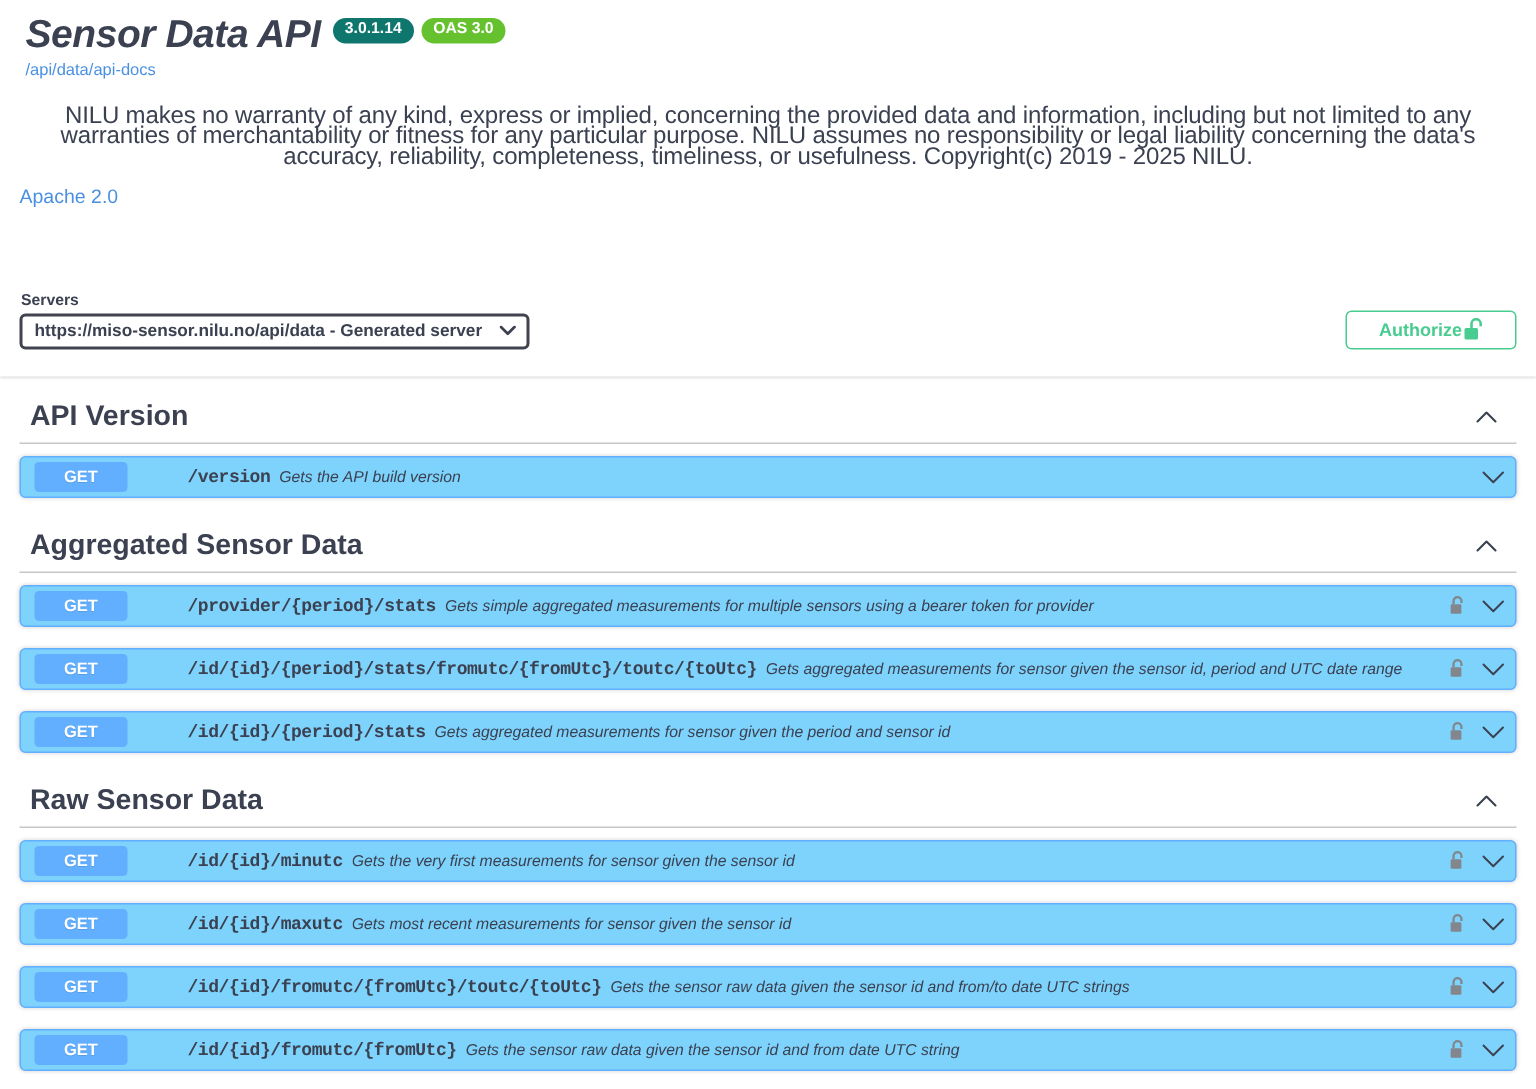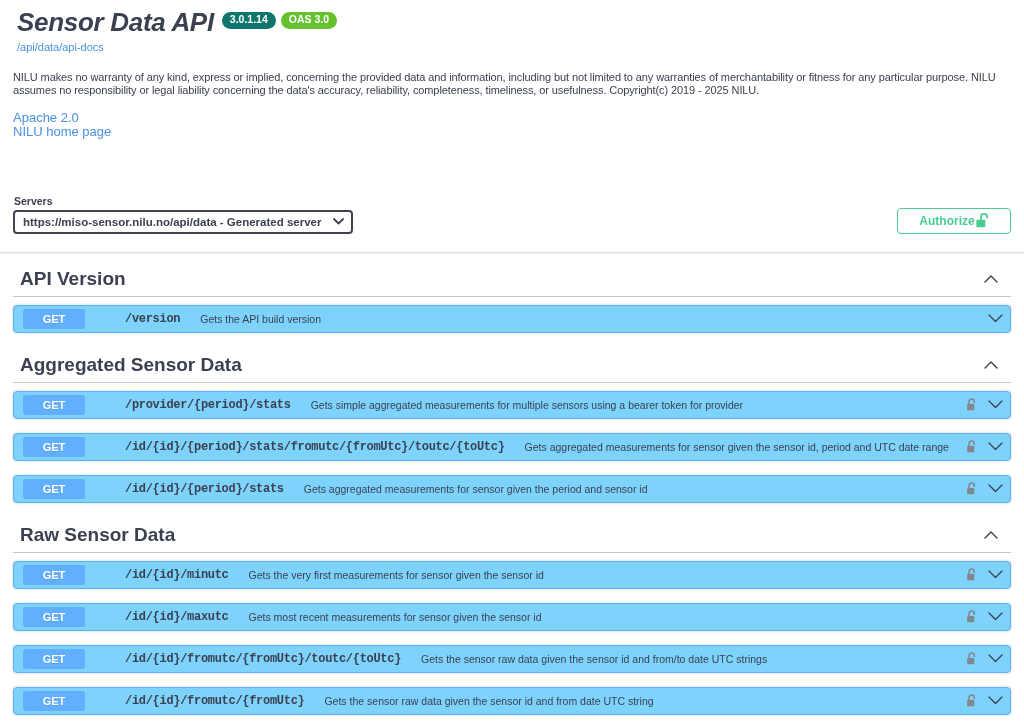--- a/index.html
+++ b/index.html
@@ -21,21 +21,21 @@
   .badges { display: flex; gap: 5px; margin: 4px 0 0 8px; }
   .pill {
     display: inline-block; font-size: 10.5px; font-weight: 700; color: #fff;
     padding: 2px 8px 3px 8px; border-radius: 10px; line-height: 1.1;
   }
   .pill-version { background: #0f766e; }
   .pill-oas { background: #66c12f; }
   .apidocs-link { display: inline-block; margin: 4px 0 0 4px; font-size: 11px; }
   .description {
     margin: 16px 0 0 0; max-width: 1000px;
-    font-size: 11px; letter-spacing: -0.1px; line-height: 13.5px; color: #3b4151;
+    font-size: 16px; letter-spacing: -0.1px; line-height: 13.5px; color: #3b4151; text-align: center;
   }
   .info-links { margin-top: 13px; }
   .info-links a { display: block; font-size: 13px; line-height: 13px; margin-bottom: 1px; }
 
   
   .scheme-container {
     margin-top: 0; padding: 56px 13px 18px 13px;
     display: flex; justify-content: space-between; align-items: flex-end;
     box-shadow: 0 1px 2px 0 rgba(0,0,0,0.18);
     background: #fff;
@@ -84,42 +84,41 @@
     background: #61affe; color: #fff; font-size: 11px; font-weight: 700;
     display: flex; align-items: center; justify-content: center;
     text-shadow: 0 1px 0 rgba(0,0,0,0.1);
   }
   .opblock-path {
     flex: 0 0 auto; margin-left: 40px;
     font-family: "Liberation Mono", monospace; font-size: 12px; font-weight: 700;
     letter-spacing: -0.3px; color: #3b4151;
   }
   .opblock-summary {
-    flex: 1 1 auto; margin-left: 20px; font-size: 10.5px; color: #3b4151;
-    white-space: nowrap; overflow: hidden; text-overflow: ellipsis;
+    flex: 1 1 auto; margin-left: 6px; font-size: 10.5px; color: #3b4151;
+    white-space: nowrap; overflow: hidden; text-overflow: ellipsis; font-style: italic;
   }
   .lock-btn, .row-arrow { background: none; border: none; padding: 0; display: flex; align-items: center; cursor: pointer; }
   .lock-btn { margin-right: 11px; }
 </style>
 </head>
 <body>
 
 <div class="info">
   <div class="title-row">
     <h1 class="main-title">Sensor Data API</h1>
     <span class="badges">
       <span class="pill pill-version">3.0.1.14</span>
       <span class="pill pill-oas">OAS 3.0</span>
     </span>
   </div>
   <a href="#" class="apidocs-link">/api/data/api-docs</a>
   <p class="description">NILU makes no warranty of any kind, express or implied, concerning the provided data and information, including but not limited to any warranties of merchantability or fitness for any particular purpose. NILU assumes no responsibility or legal liability concerning the data's accuracy, reliability, completeness, timeliness, or usefulness. Copyright(c) 2019 - 2025 NILU.</p>
   <div class="info-links">
     <a href="#">Apache 2.0</a>
-    <a href="#">NILU home page</a>
   </div>
 </div>
 
 <div class="scheme-container">
   <div>
     <label class="servers-title">Servers</label>
     <span class="select-wrap">
       <select class="servers-select"><option>https://miso-sensor.nilu.no/api/data - Generated server url</option></select>
       <svg class="select-chevron" width="11" height="7" viewBox="0 0 11 7">
           <path d="M1 1 L5.5 5.5 L10 1" fill="none" stroke="#3b4151" stroke-width="1.8" stroke-linecap="round" stroke-linejoin="round"></path>

